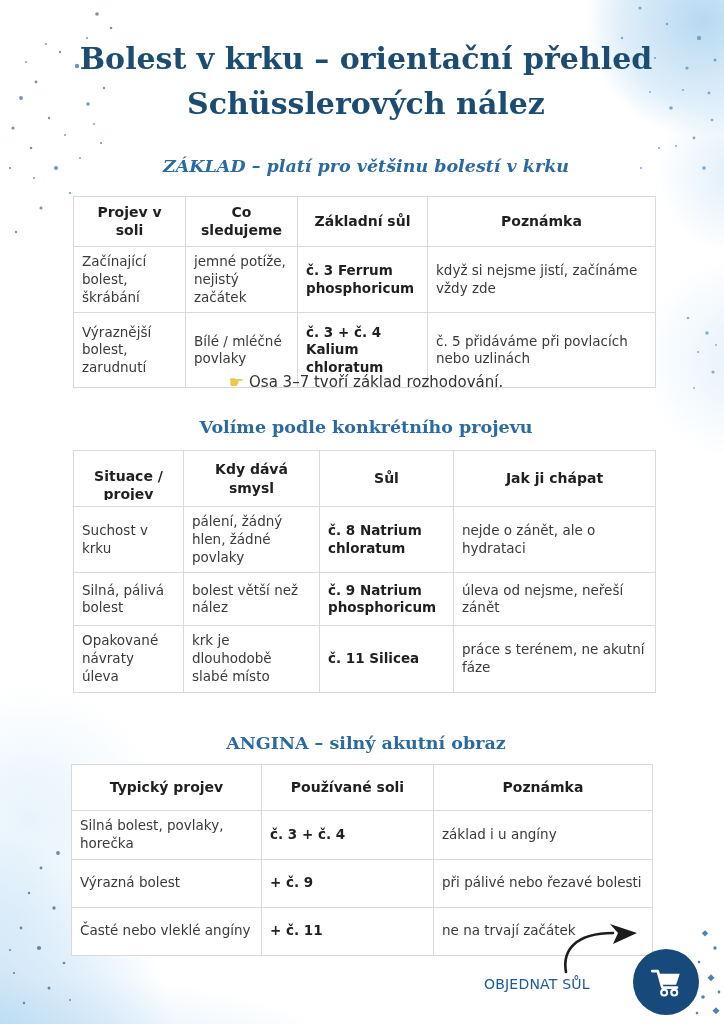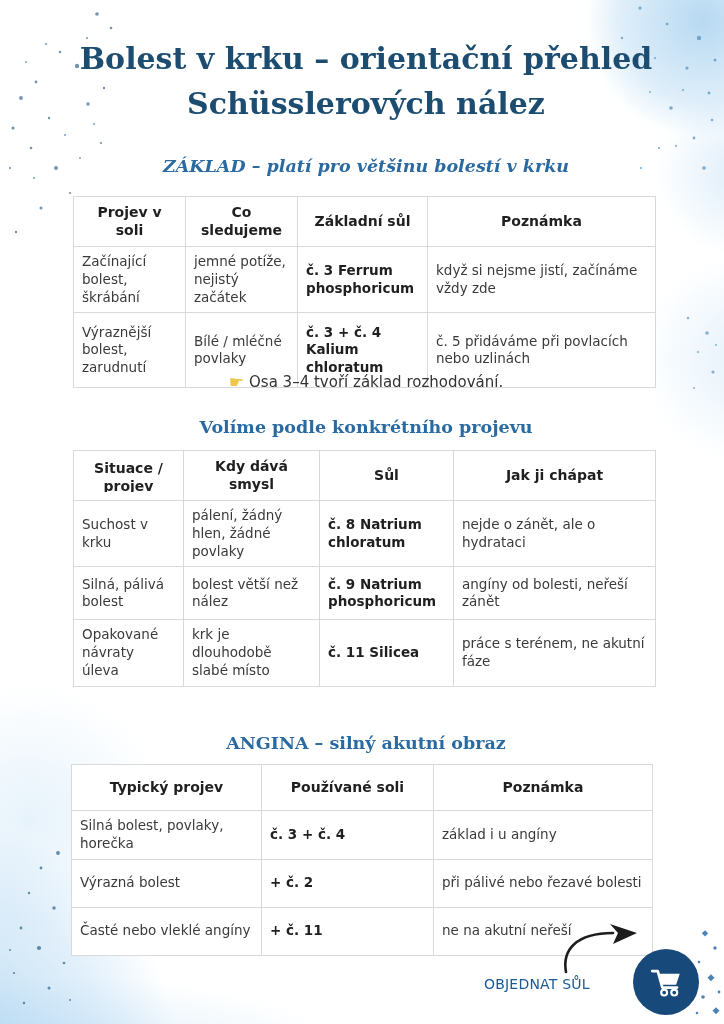--- a/index.html
+++ b/index.html
@@ -53,21 +53,21 @@
   }
   table.data td.hdr{
     font-weight:bold;color:#1f1f1f;
     text-align:center;font-size:14px;
   }
   table.data td.salt{font-weight:bold;color:#1f1f1f;}
   .t1{top:196px;left:73px;width:582px;}
   .t2{top:450px;left:73px;width:582px;}
   .t3{top:764px;left:71px;width:581px;}
   .clip-hdr{vertical-align:top !important;}
-  .clip-hdr .clip-inner{height:33px;overflow:hidden;padding-top:2px;}
+  .clip-hdr .clip-inner{height:33px;overflow:hidden;padding-top:2px;margin-top:8px;}
   .note{
     position:absolute;top:372px;left:0;right:0;
     text-align:center;font-size:15px;color:#333333;
   }
   .note .hand{color:#edc84a;font-size:17px;margin-right:5px;vertical-align:-1px;}
   .footer-copy{
     position:absolute;top:983px;left:118px;width:360px;
     text-align:center;font-size:13.5px;color:#4d4d4d;
   }
   .order-label{
@@ -203,21 +203,21 @@
     <tr style="height:75px">
       <td>Výraznější bolest, zarudnutí</td>
       <td>Bílé / mléčné povlaky</td>
       <td class="salt">č. 3 + č. 4 Kalium chloratum</td>
       <td>č. 5 přidáváme při povlacích nebo uzlinách</td>
     </tr>
   </tbody>
     </table>
 
   <div class="note">
-    <span class="hand">☛</span><span>Osa 3–4 tvoří základ rozhodování.</span>
+    <span class="hand">☛</span><span>Osa 3–7 tvoří základ rozhodování.</span>
   </div>
 
   <div class="section-heading h-volime">Volíme podle konkrétního projevu</div>
 
   <table class="data t2">
     <colgroup>
         <col style="width:110px">
         <col style="width:136px">
         <col style="width:134px">
         <col style="width:202px">
@@ -234,21 +234,21 @@
     <tr style="height:55px">
       <td>Suchost v krku</td>
       <td>pálení, žádný hlen, žádné povlaky</td>
       <td class="salt">č. 8 Natrium chloratum</td>
       <td>nejde o zánět, ale o hydrataci</td>
     </tr>
     <tr style="height:53px">
       <td>Silná, pálivá bolest</td>
       <td>bolest větší než nález</td>
       <td class="salt">č. 9 Natrium phosphoricum</td>
-      <td>angíny od bolesti, neřeší zánět</td>
+      <td>úleva od nejsme, neřeší zánět</td>
     </tr>
     <tr style="height:47px">
       <td>Opakované návraty úleva</td>
       <td>krk je dlouhodobě slabé místo</td>
       <td class="salt">č. 11 Silicea</td>
       <td>práce s terénem, ne akutní fáze</td>
     </tr>
   </tbody>
     </table>
 
@@ -266,27 +266,27 @@
       <td class="hdr">Používané soli</td>
       <td class="hdr">Poznámka</td>
     </tr>
     <tr style="height:48px">
       <td>Silná bolest, povlaky, horečka</td>
       <td class="salt">č. 3 + č. 4</td>
       <td>základ i u angíny</td>
     </tr>
     <tr style="height:48px">
       <td>Výrazná bolest</td>
-      <td class="salt">+ č. 2</td>
+      <td class="salt">+ č. 9</td>
       <td>při pálivé nebo řezavé bolesti</td>
     </tr>
     <tr style="height:48px">
       <td>Časté nebo vleklé angíny</td>
       <td class="salt">+ č. 11</td>
-      <td>ne na akutní neřeší</td>
+      <td>ne na trvají začátek</td>
     </tr>
   </tbody>
     </table>
 
 
   <div class="order-label">OBJEDNAT SŮL</div>
 
   <svg class="arrow-svg" width="88" height="58" viewBox="0 0 88 58">
     <path d="M5,52 C1,30 15,13 52,13" stroke="#1c1c1c" stroke-width="2.6" fill="none" stroke-linecap="round"></path>
     <polygon points="49,4 76,13 52,24 57,13" fill="#1c1c1c"></polygon>

